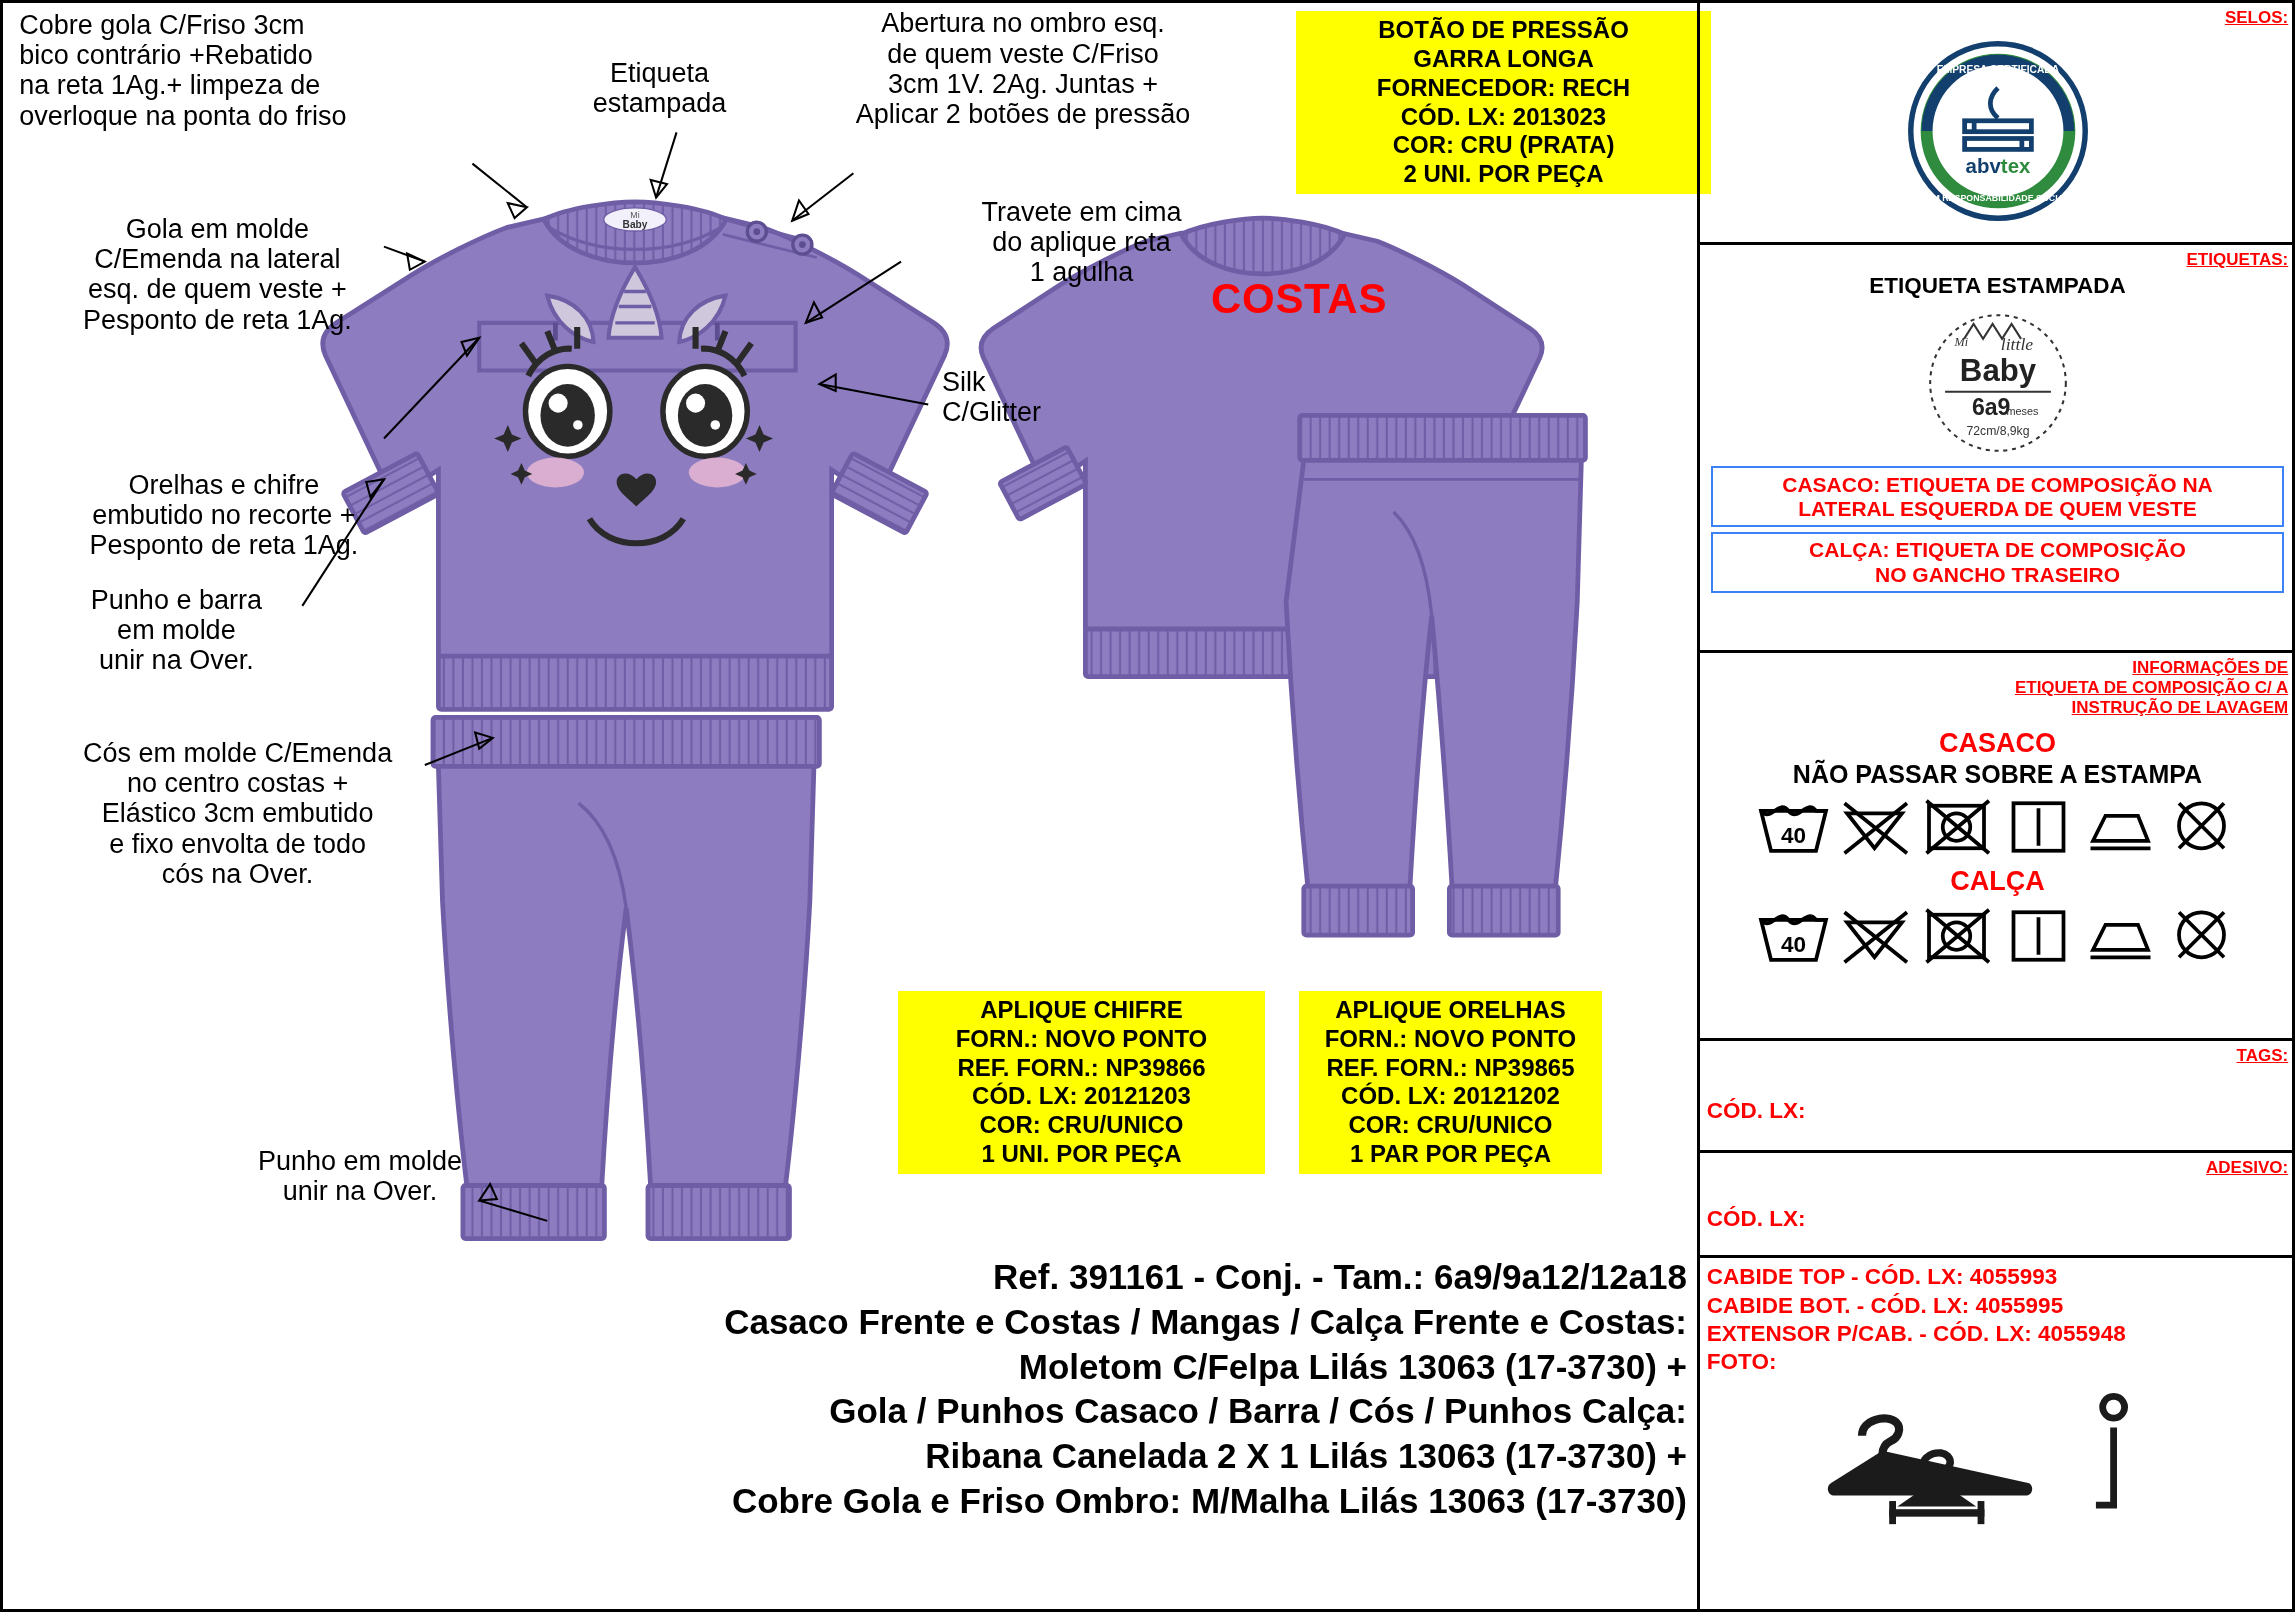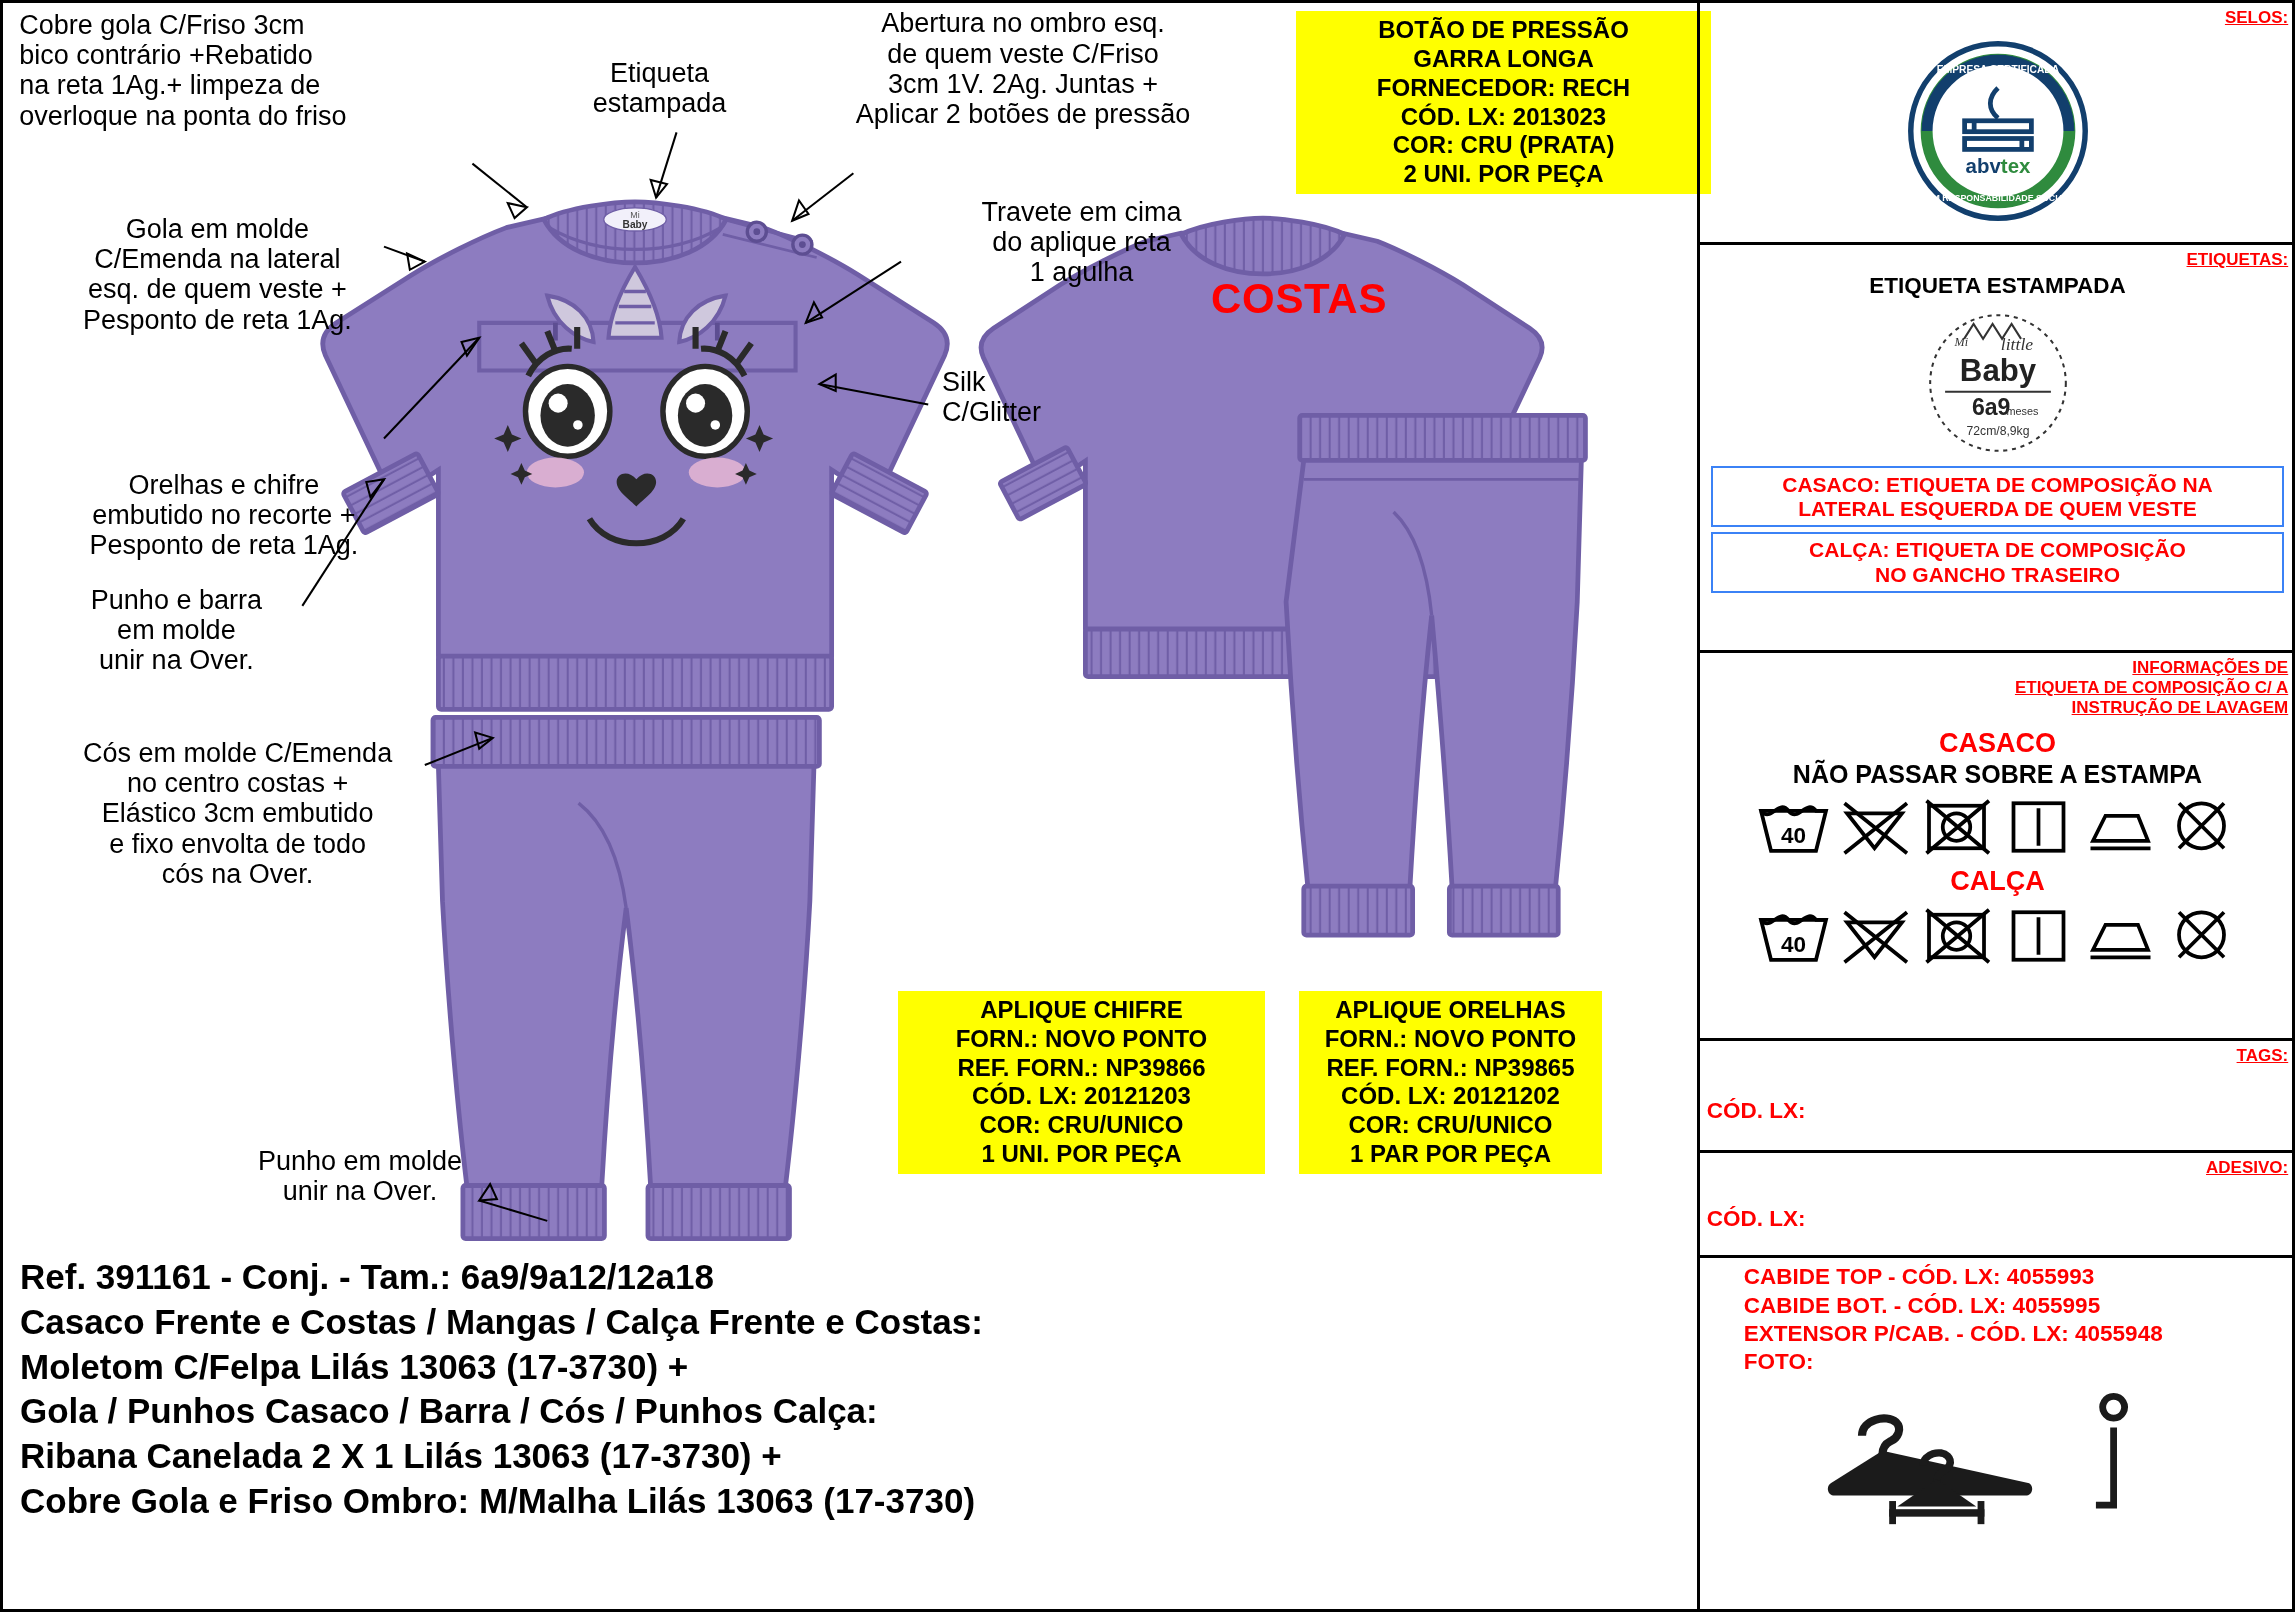--- a/index.html
+++ b/index.html
@@ -12,21 +12,21 @@
 
   .note{position:absolute;font-size:27px;line-height:1.12;color:#000;text-align:center;}
   .note.l{text-align:left;}
 
   
   .ybox{position:absolute;background:#ffff00;border:1.4px solid #ffff00;text-align:center;font-weight:bold;font-size:24px;line-height:1.2;padding:4.1px 6.8px;box-sizing:border-box;}
 
   .costas{position:absolute;color:#ff0000;font-weight:bold;font-size:42px;letter-spacing:0.7px;}
 
   
-  #caption{position:absolute;left:17px;top:1252px;width:1676px;text-align:left;font-weight:bold;font-size:35px;line-height:1.28;}
+  #caption{position:absolute;left:8px;top:1252px;width:1676px;text-align:right;font-weight:bold;font-size:35px;line-height:1.28;}
 
   
   .panel{border-bottom:3.4px solid #000;box-sizing:border-box;padding:5.4px 6.8px;position:relative;}
   .ptitle{color:#ff0000;text-decoration:underline;font-weight:bold;text-align:right;font-size:17px;}
   .rtext{color:#ff0000;font-weight:bold;text-align:center;font-size:22.5px;line-height:1.18;}
   .btext{color:#000;font-weight:bold;text-align:center;font-size:22.5px;line-height:1.18;}
   .rbox{border:2px solid #3b82f6;color:#ff0000;font-weight:bold;text-align:center;font-size:21px;line-height:1.15;padding:4.1px 2.7px;margin:5.4px 4.1px;}
   .lefttext{color:#ff0000;font-weight:bold;font-size:22.5px;text-align:left;line-height:1.25;}
 
   svg{display:block;}
@@ -356,21 +356,21 @@
       <div class="ptitle">TAGS:</div>
       <div class="lefttext" style="margin-top:31px;">CÓD. LX:</div>
     </div>
 
     <div class="panel" style="height:105px;">
       <div class="ptitle">ADESIVO:</div>
       <div class="lefttext" style="margin-top:27px;">CÓD. LX:</div>
     </div>
 
     <div class="panel" style="height:auto;border-bottom:none;">
-      <div class="lefttext" style="white-space:pre-line;margin-left:37px;">CABIDE TOP - CÓD. LX: 4055993
+      <div class="lefttext" style="white-space:pre-line;">CABIDE TOP - CÓD. LX: 4055993
 CABIDE BOT. - CÓD. LX: 4055995
 EXTENSOR P/CAB. - CÓD. LX: 4055948
 FOTO:</div>
       <div style="display:flex;justify-content:center;align-items:flex-start;margin-top:4.1px;">
         <svg width="354" height="153" viewBox="0 0 520 225">
           <path d="M60 82 C 60 58 96 50 110 62 C 120 72 112 86 102 90 C 94 94 90 100 90 110" fill="none" stroke="#1b1b1b" stroke-width="12"></path>
           <path d="M90 104 L 14 152 C 6 158 10 170 20 170 L 300 170 C 310 170 314 158 306 152 L 90 104 Z" fill="#1b1b1b"></path>
           <path d="M150 126 C 150 108 176 102 186 112 C 194 120 188 130 180 134 C 173 137 170 142 170 150" fill="none" stroke="#1b1b1b" stroke-width="11"></path>
           <path d="M170 146 L 112 186 L 228 186 Z" fill="#1b1b1b"></path>
           <rect x="100" y="190" width="140" height="11" fill="#1b1b1b"></rect>

